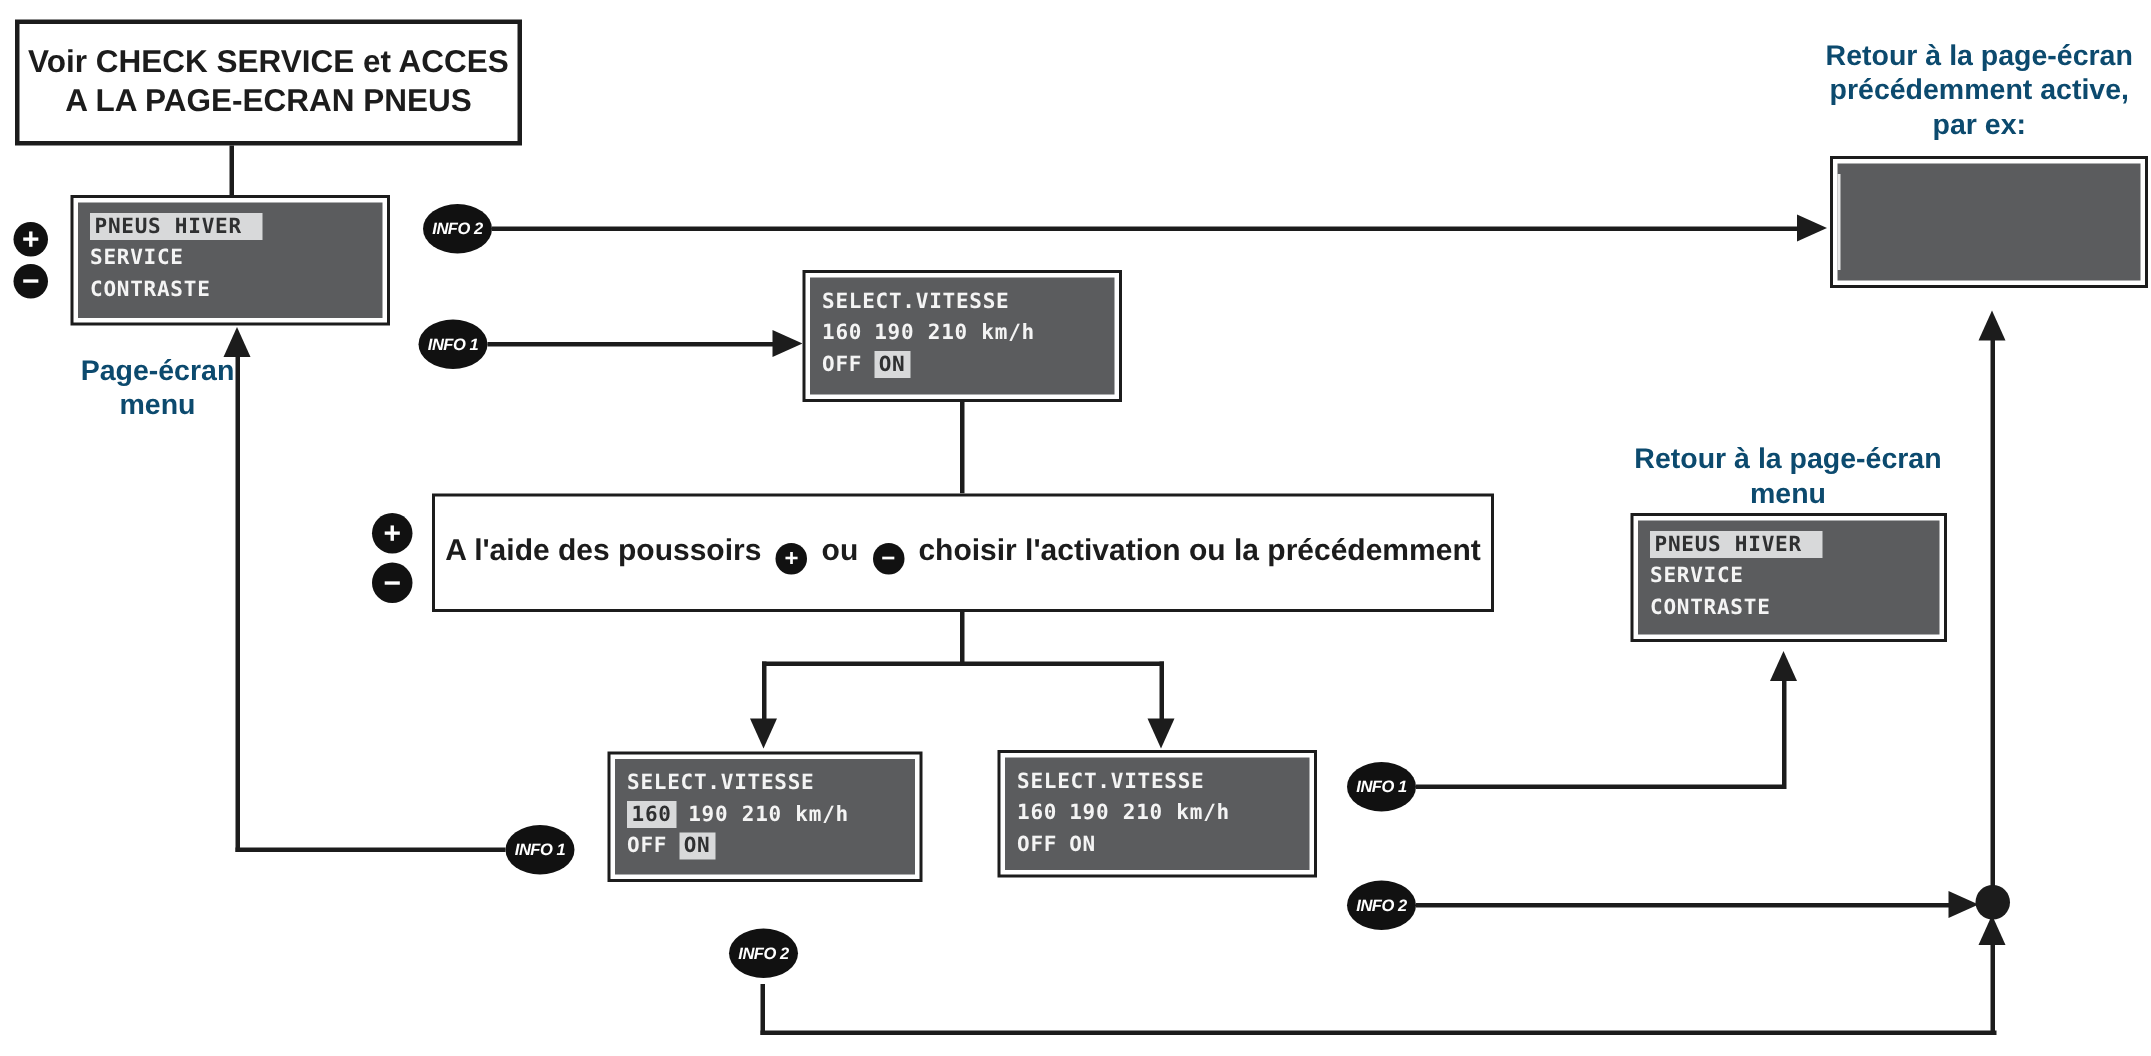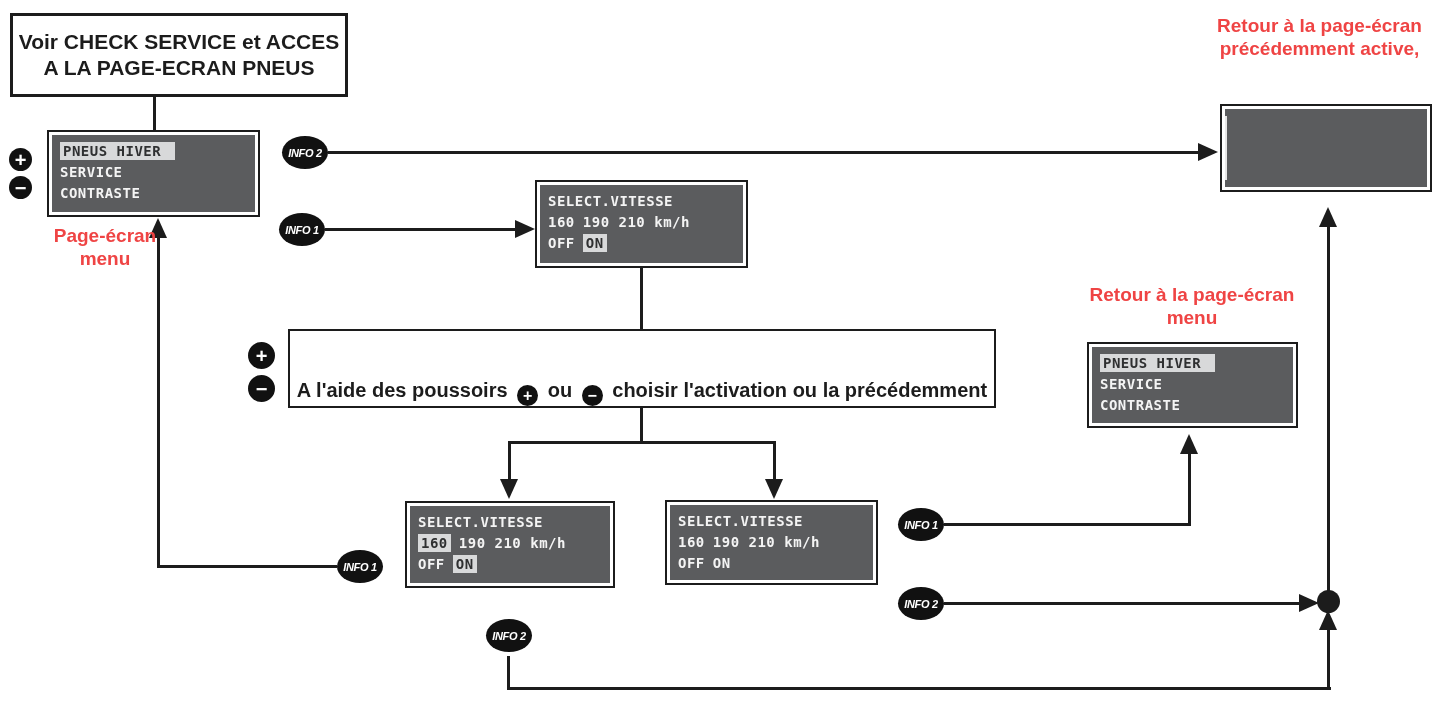--- a/index.html
+++ b/index.html
@@ -16,21 +16,21 @@
   .ah.right{border-width:9px 0 9px 20px;border-color:transparent transparent transparent #1c1c1c;}
   
   .refbox{
     position:absolute;background:#fff;border:3px solid #1c1c1c;box-sizing:border-box;
     display:flex;flex-direction:column;align-items:center;justify-content:center;
     font-size:21px;line-height:26px;font-weight:600;text-align:center;
   }
   
   .instrbox{
     position:absolute;background:#fff;border:2px solid #1c1c1c;box-sizing:border-box;
-    display:flex;flex-direction:column;align-items:center;justify-content:flex-end;
+    display:flex;flex-direction:column;align-items:center;justify-content:center;
     font-size:20px;line-height:26px;font-weight:600;text-align:center;
   }
   
   .screen{position:absolute;background:#fff;border:2px solid #1c1c1c;box-sizing:border-box;padding:3px;}
   .lcd{
     width:100%;height:100%;background:#5b5c5e;box-sizing:border-box;padding:6px 8px;
     color:#f4f4f4;font-family:"DejaVu Sans Mono",monospace;font-size:14px;font-weight:bold;
     letter-spacing:0.5px;white-space:nowrap;
   }
   .lcd-line{line-height:21px;height:21px;}
@@ -56,21 +56,21 @@
     width:46px;height:33px;display:flex;align-items:center;justify-content:center;
     font-weight:bold;font-style:italic;font-size:11px;letter-spacing:-0.3px;white-space:nowrap;
   }
   .minibtn{
     display:inline-flex;width:21px;height:21px;border-radius:50%;background:#111;color:#fff;
     align-items:center;justify-content:center;font-size:16px;font-weight:bold;
     vertical-align:-4px;margin:0 4px;line-height:1;
   }
   
   .lbl{
-    position:absolute;text-align:center;font-size:19px;line-height:23px;font-weight:600;color:#ef4444;
+    position:absolute;text-align:center;font-size:19px;line-height:23px;font-weight:600;color:#0c4a6e;margin-top:12px;
   }
   .dot{position:absolute;width:23px;height:23px;border-radius:50%;background:#1c1c1c;}
   .instr-line{display:block;}
 </style>
 </head>
 <body>
 
 <div class="canvas">
 
   <div class="refbox" style="left:10px;top:13px;width:338px;height:84px;">
@@ -197,20 +197,21 @@
     <div class="lcd">
       <div class="lcd-line"><span class="hl-menu">PNEUS HIVER</span></div>
       <div class="lcd-line"><span>SERVICE</span></div>
       <div class="lcd-line"><span>CONTRASTE</span></div>
     </div>
   </div>
 
   <div class="lbl" style="left:1205px;top:14px;width:229px;">
     <span style="display:block">Retour à la page-écran</span>
     <span style="display:block">précédemment active,</span>
+    <span style="display:block">par ex:</span>
   </div>
   <div class="screen" style="left:1220px;top:104px;width:212px;height:88px;">
     <div class="lcd clock-lcd">
       <div class="clock-divider"></div>
       <div class="clock-right"></div>
     </div>
   </div>
 
 </div>
 

